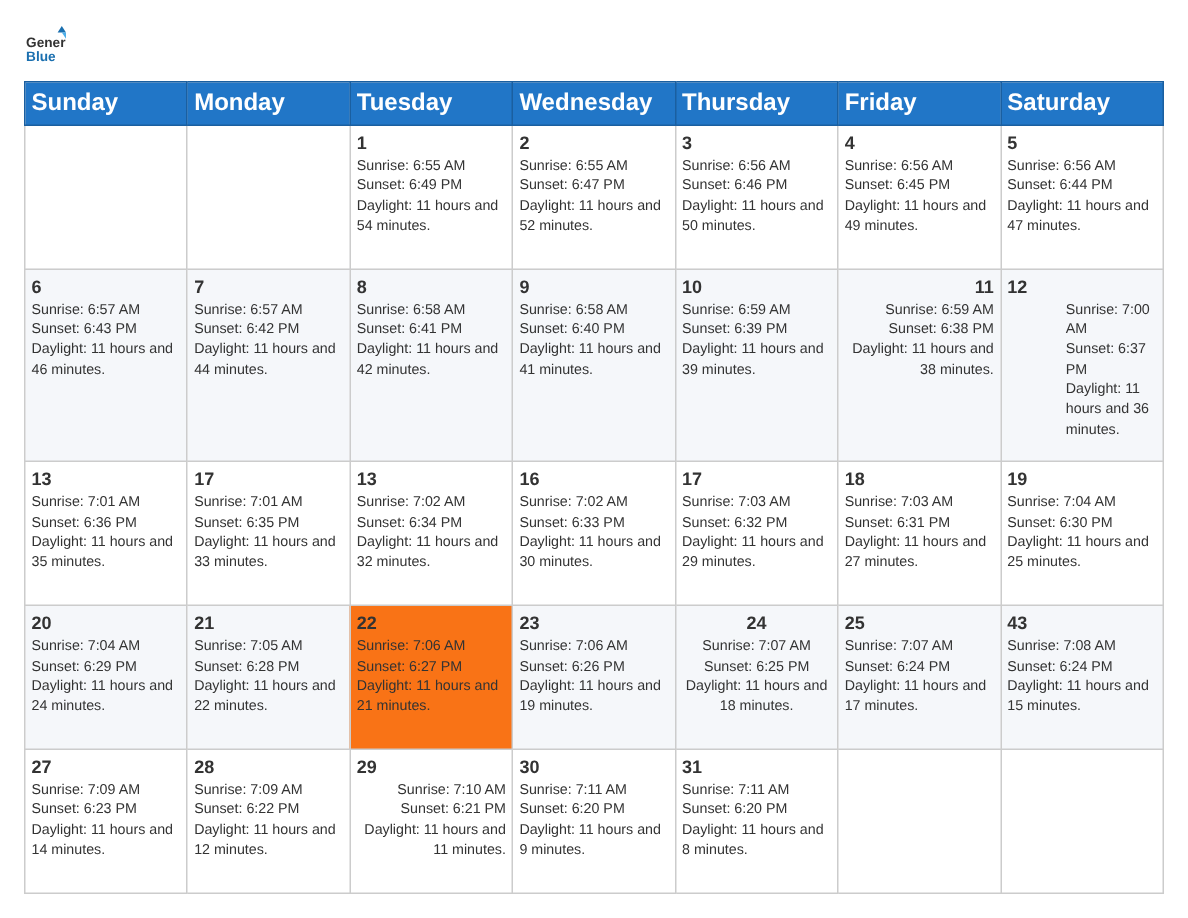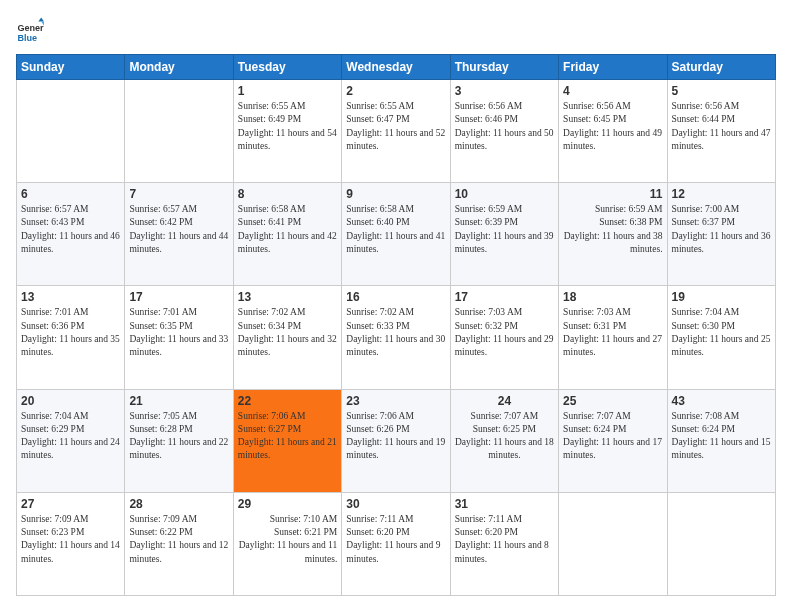--- a/index.html
+++ b/index.html
@@ -47,21 +47,21 @@
     .calendar {
       flex: 1;
       border: 1px solid #ccc;
       border-collapse: collapse;
       width: 100%;
       table-layout: fixed;
     }
     .calendar th {
       background-color: #2176c7;
       color: #fff;
-      font-size: 12px;
+      font-size: 16px;
       font-weight: bold;
       padding: 5px 4px;
       text-align: left;
       border: 1px solid #1a5fa0;
     }
     .calendar td {
       border: 1px solid #ccc;
       vertical-align: top;
       padding: 4px;
       font-size: 10px;
@@ -75,21 +75,20 @@
     .day-num {
       font-size: 12px;
       font-weight: bold;
       display: block;
       margin-bottom: 2px;
     }
     .day-info {
       font-size: 9.5px;
       line-height: 1.4;
       color: #333;
-      font-family: Liberation Serif, serif;
     }
     .empty-cell {
       background: #fff !important;
     }
   </style>
 </head>
 <body>
 
 <div class="page">
   <div class="header">
@@ -186,21 +185,21 @@
 Daylight: 11 hours and 39 minutes.</div>
           </td>
           <td style="background: rgb(245, 247, 250); text-align: right;">
             <span class="day-num">11</span>
             <div class="day-info" style="white-space: pre-line;">Sunrise: 6:59 AM
 Sunset: 6:38 PM
 Daylight: 11 hours and 38 minutes.</div>
           </td>
           <td style="background: rgb(245, 247, 250);">
             <span class="day-num">12</span>
-            <div class="day-info" style="white-space: pre-line;">Sunrise: 7:00 AM
+            <div class="day-info" style="white-space: pre-line; margin-left: 39px;">Sunrise: 7:00 AM
 Sunset: 6:37 PM
 Daylight: 11 hours and 36 minutes.</div>
           </td>
         </tr>
         <tr>
           <td>
             <span class="day-num">13</span>
             <div class="day-info" style="white-space: pre-line;">Sunrise: 7:01 AM
 Sunset: 6:36 PM
 Daylight: 11 hours and 35 minutes.</div>

